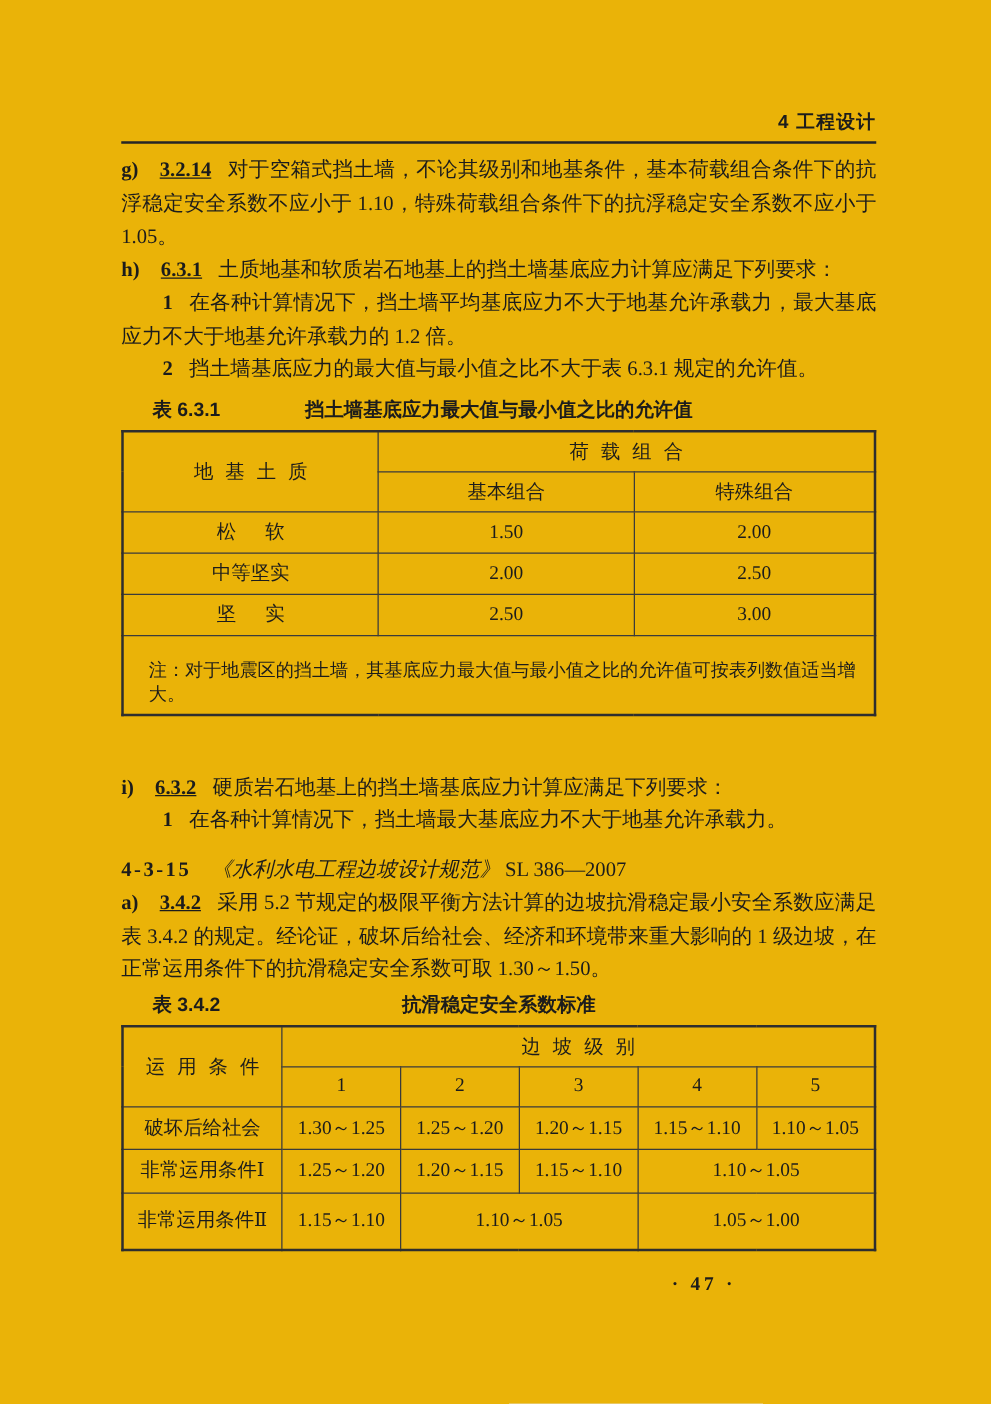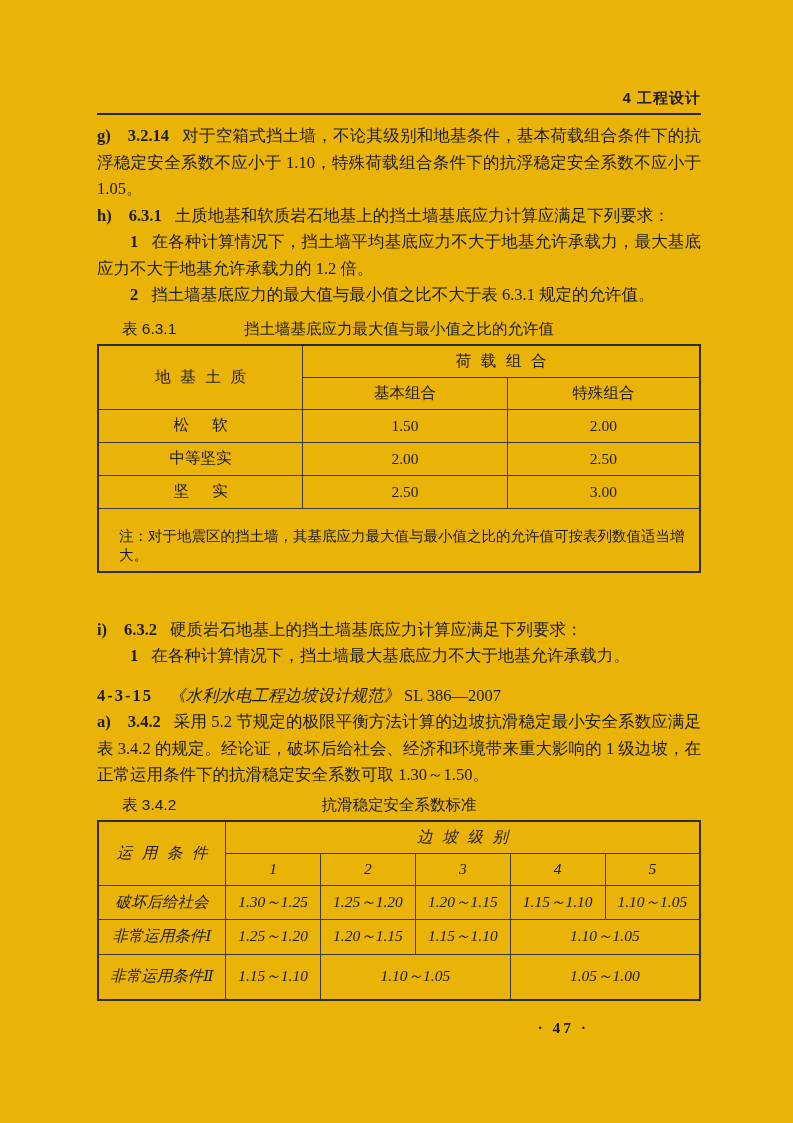--- a/index.html
+++ b/index.html
@@ -27,32 +27,32 @@
   }
   .body-block { margin-top:8px; }
   .para {
     margin:0;
     font-size:16.5px;
     line-height:26.5px;
     text-align:justify;
   }
   .para.indent { text-indent:33px; }
   .tag  { font-weight:bold; margin-right:17px; }
-  .num  { font-weight:bold; margin-right:13px; }
+  .num  { font-weight:bold; margin-right:13px;text-decoration:underline; }
   .lnum { font-weight:bold; margin-right:13px; }
   .sechead { margin-top:13px; }
   .sec-num { font-weight:bold; letter-spacing:2px; margin-right:16px; }
   .kai { font-style:italic; }
   .std-code { margin-left:4px; }
 
   
   .tbl-caption {
     position:relative;
     font-family:"Liberation Sans","DejaVu Sans",sans-serif;
-    font-weight:normal;
+    font-weight:bold;
     font-size:15.5px;
     line-height:20px;
     height:20px;
   }
   .tbl-caption .cap-label { position:absolute; left:25px; top:0; }
   .tbl-caption .cap-title { display:block; text-align:center; }
   .cap631 { margin-top:10px; }
   .cap342 { margin-top:6px; }
 
   
@@ -70,21 +70,21 @@
     padding:2px 4px;
   }
   .t631 td { height:27px; }
   .t631 tr.data td { height:28px; }
   .t631 td.note-cell {
     text-align:left;
     font-size:14.5px;
     padding:18px 8px 6px 20px;
     height:auto;
   }
-  .t342 td { height:27px;font-style:italic; }
+  .t342 td { height:27px; }
   .t342 tr.r-normal td { height:29px; }
   .t342 tr.r-ab1 td { height:30px; }
   .t342 tr.r-ab2 td { height:40px; }
 
   .ls-wide  { letter-spacing:0.62em; text-indent:0.62em; }
   .ls-xwide { letter-spacing:1.5em;  text-indent:1.5em; }
 
   .gap-before-i { margin-top:44px; }
 
   .footer {

